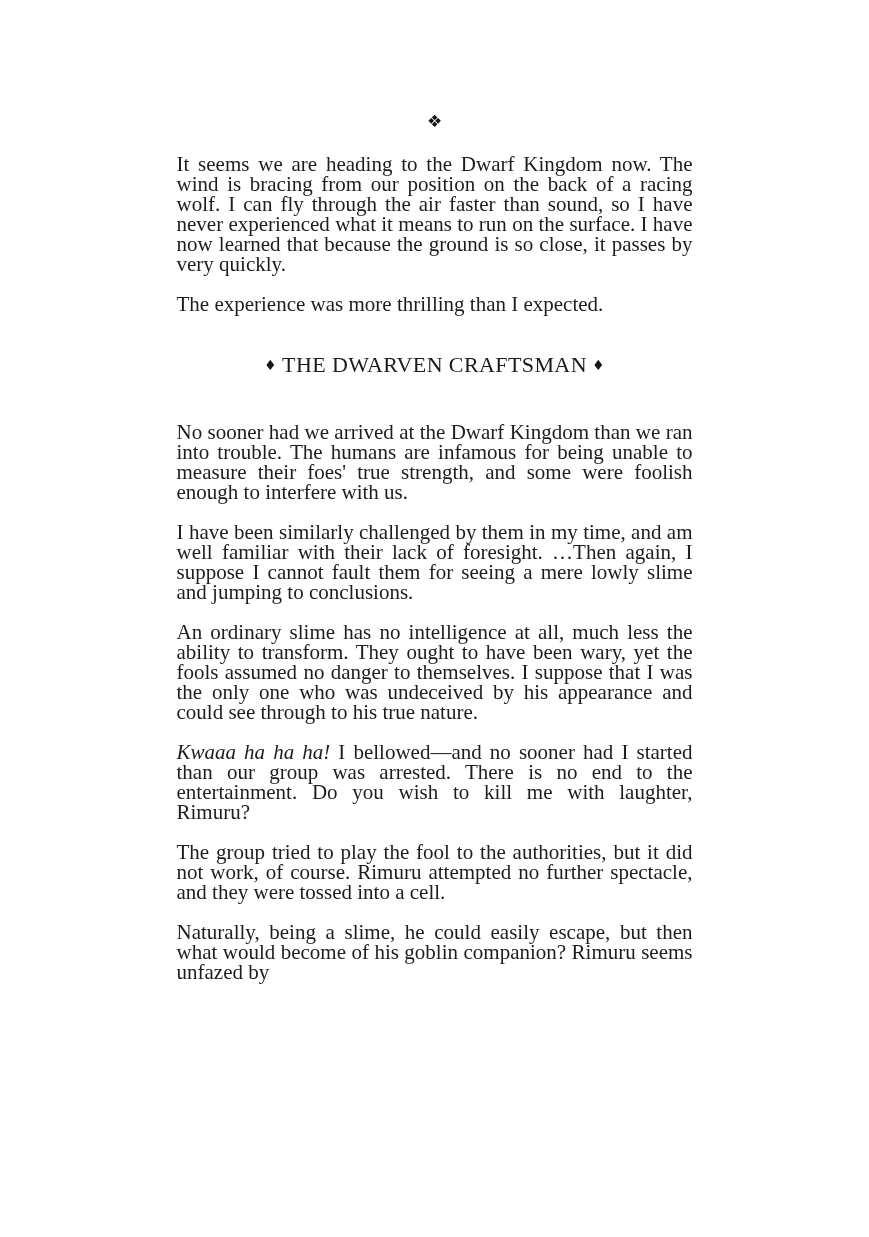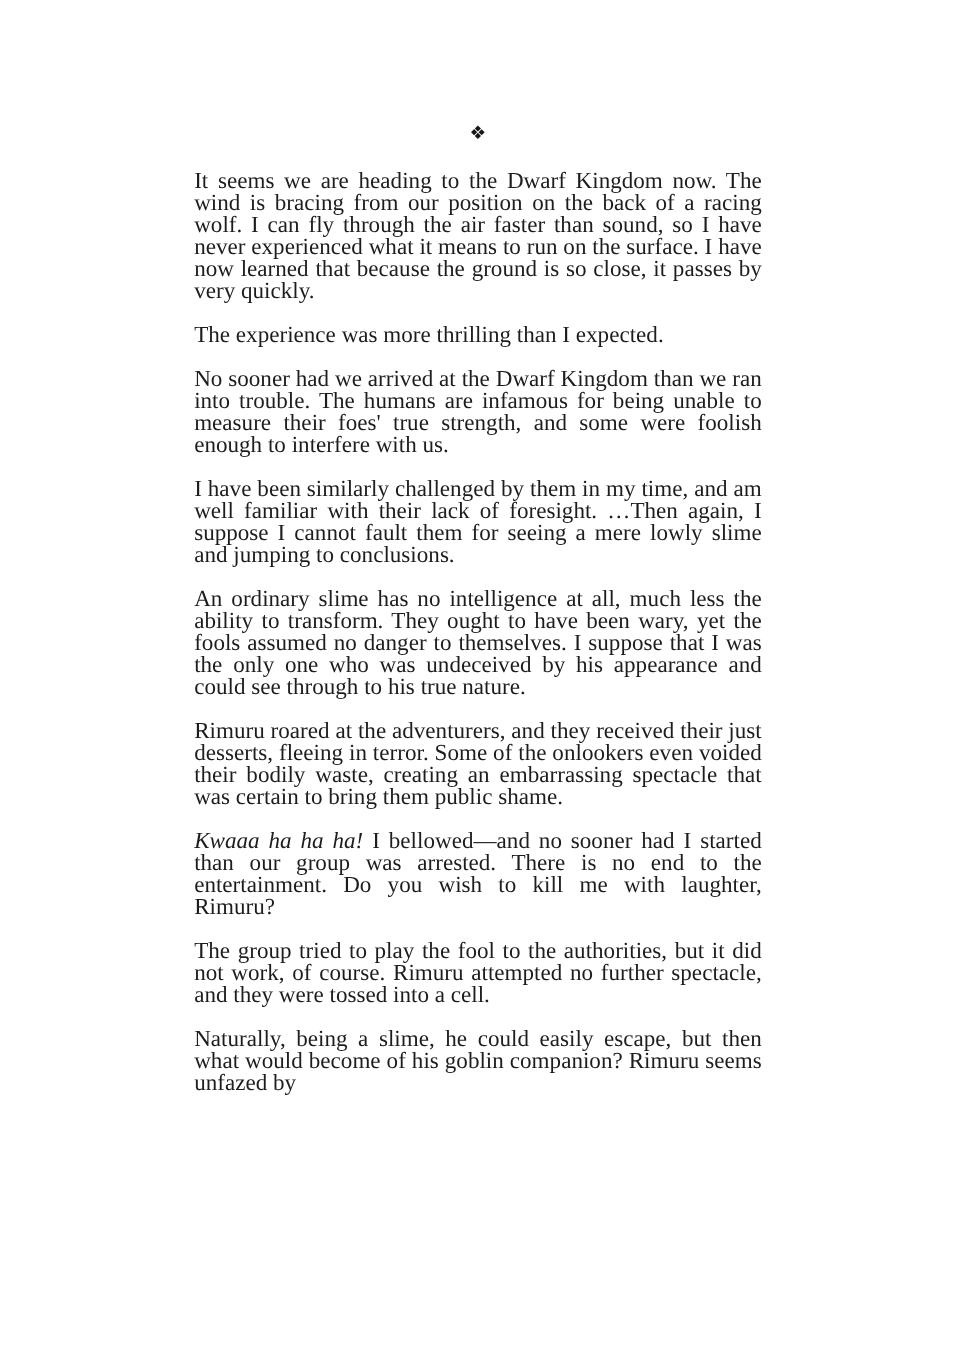--- a/index.html
+++ b/index.html
@@ -58,29 +58,31 @@
 <body>
 
 <main class="page">
 
   <div class="ornament">❖</div>
 
   <p>It seems we are heading to the Dwarf Kingdom now. The wind is bracing from our position on the back of a racing wolf. I can fly through the air faster than sound, so I have never experienced what it means to run on the surface. I have now learned that because the ground is so close, it passes by very quickly.</p>
 
   <p>The experience was more thrilling than I expected.</p>
 
+  <h1 class="chapter-heading">
+    <span class="diamond left">♦</span><span>THE DWARVEN CRAFTSMAN</span><span class="diamond right">♦</span>
+  </h1>
 
   <p>No sooner had we arrived at the Dwarf Kingdom than we ran into trouble. The humans are infamous for being unable to measure their foes' true strength, and some were foolish enough to interfere with us.</p>
 
   <p>I have been similarly challenged by them in my time, and am well familiar with their lack of foresight. …Then again, I suppose I can­not fault them for seeing a mere lowly slime and jumping to conclu­sions.</p>
 
 
   <p>An ordinary slime has no intelligence at all, much less the ability to transform. They ought to have been wary, yet the fools assumed no danger to themselves. I suppose that I was the only one who was undeceived by his appearance and could see through to his true na­ture.</p>
 
-  <p>Rimuru roared at the adventurers, and they received their just desserts, fleeing in terror. Some of the onlookers even voided their bodily waste, creating an embarrassing spectacle that was certain to bring them public shame.</p>
 
   <p>
     <em>Kwaaa ha ha ha!</em><span> I bellowed—and no sooner had I started than our group was arrested. There is no end to the entertainment. Do you wish to kill me with laughter, Rimuru?</span>
   </p>
 
   <p>The group tried to play the fool to the authorities, but it did not work, of course. Rimuru attempted no further spectacle, and they were tossed into a cell.</p>
 
   <p>Naturally, being a slime, he could easily escape, but then what would become of his goblin companion? Rimuru seems unfazed by</p>
 
 </main>

